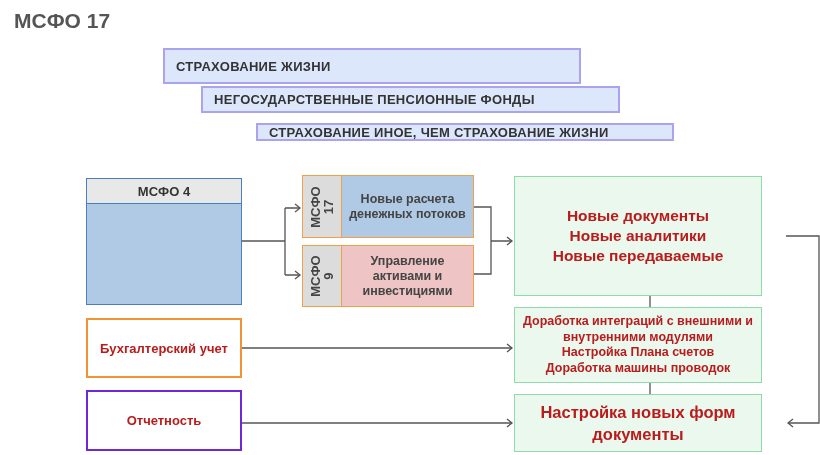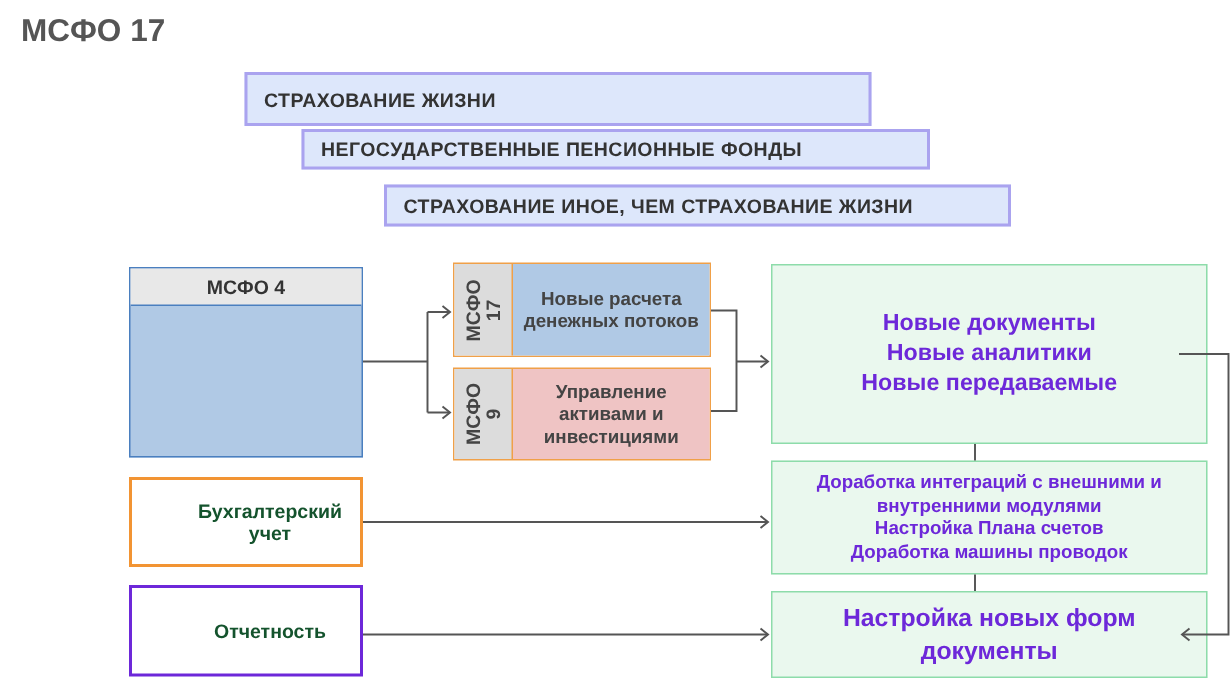--- a/index.html
+++ b/index.html
@@ -47,42 +47,42 @@
   }
   .mid .content {
     flex: 1; font-size: 12.5px; font-weight: bold; color: #444; line-height: 15px;
   }
   .mid1 { top: 175px; height: 63px; }
   .mid1 .content { background: #b0c9e5; }
   .mid2 { top: 245px; height: 62px; }
   .mid2 .content { background: #efc4c4; }
   .side-box {
     left: 86px; width: 156px; background: #fff;
-    font-size: 13px; font-weight: bold; color: #14532d; padding-left: 32px;
+    font-size: 13px; font-weight: bold; color: #b91c1c;
   }
   .acc { top: 318px; height: 60px; border: 2px solid #f29433; }
   .rep { top: 390px; height: 61px; border: 2px solid #6d28d9; }
   .green {
-    left: 514px; width: 291px; background: #eaf8ee; border: 1.5px solid #8ddcaa;
-    color: #6d28d9; font-weight: bold;
+    left: 514px; width: 248px; background: #eaf8ee; border: 1.5px solid #8ddcaa;
+    color: #b91c1c; font-weight: bold;
   }
   .g1 { top: 176px; height: 120px; font-size: 15.5px; line-height: 20px; }
   .g2 { top: 307px; height: 76px; font-size: 12.5px; line-height: 15.5px; }
   .g3 { top: 394px; height: 58px; font-size: 16.5px; line-height: 22px; }
   .lines { left: 0; top: 0; width: 820px; height: 455px; pointer-events: none; }
   .lines path, .lines line { stroke: #555; stroke-width: 1.3; fill: none; }
 </style>
 </head>
 <body>
 
 <div class="abs title">МСФО 17</div>
 
 <div class="abs banner" style="left:163px;top:48px;width:418px;height:36px;">СТРАХОВАНИЕ ЖИЗНИ</div>
 <div class="abs banner" style="left:201px;top:86px;width:419px;height:27px;">НЕГОСУДАРСТВЕННЫЕ ПЕНСИОННЫЕ ФОНДЫ</div>
-<div class="abs banner" style="left:256px;top:123px;width:418px;height:28px;">СТРАХОВАНИЕ ИНОЕ, ЧЕМ СТРАХОВАНИЕ ЖИЗНИ</div>
+<div class="abs banner" style="left:256px;top:123px;width:418px;height:18px;">СТРАХОВАНИЕ ИНОЕ, ЧЕМ СТРАХОВАНИЕ ЖИЗНИ</div>
 
 <div class="abs ifrs4">
   <div class="ifrs4-head box-center">МСФО 4</div>
 </div>
 
 <div class="abs mid mid1">
   <div class="tab">
       <span>МСФО
 17</span>
     </div>

